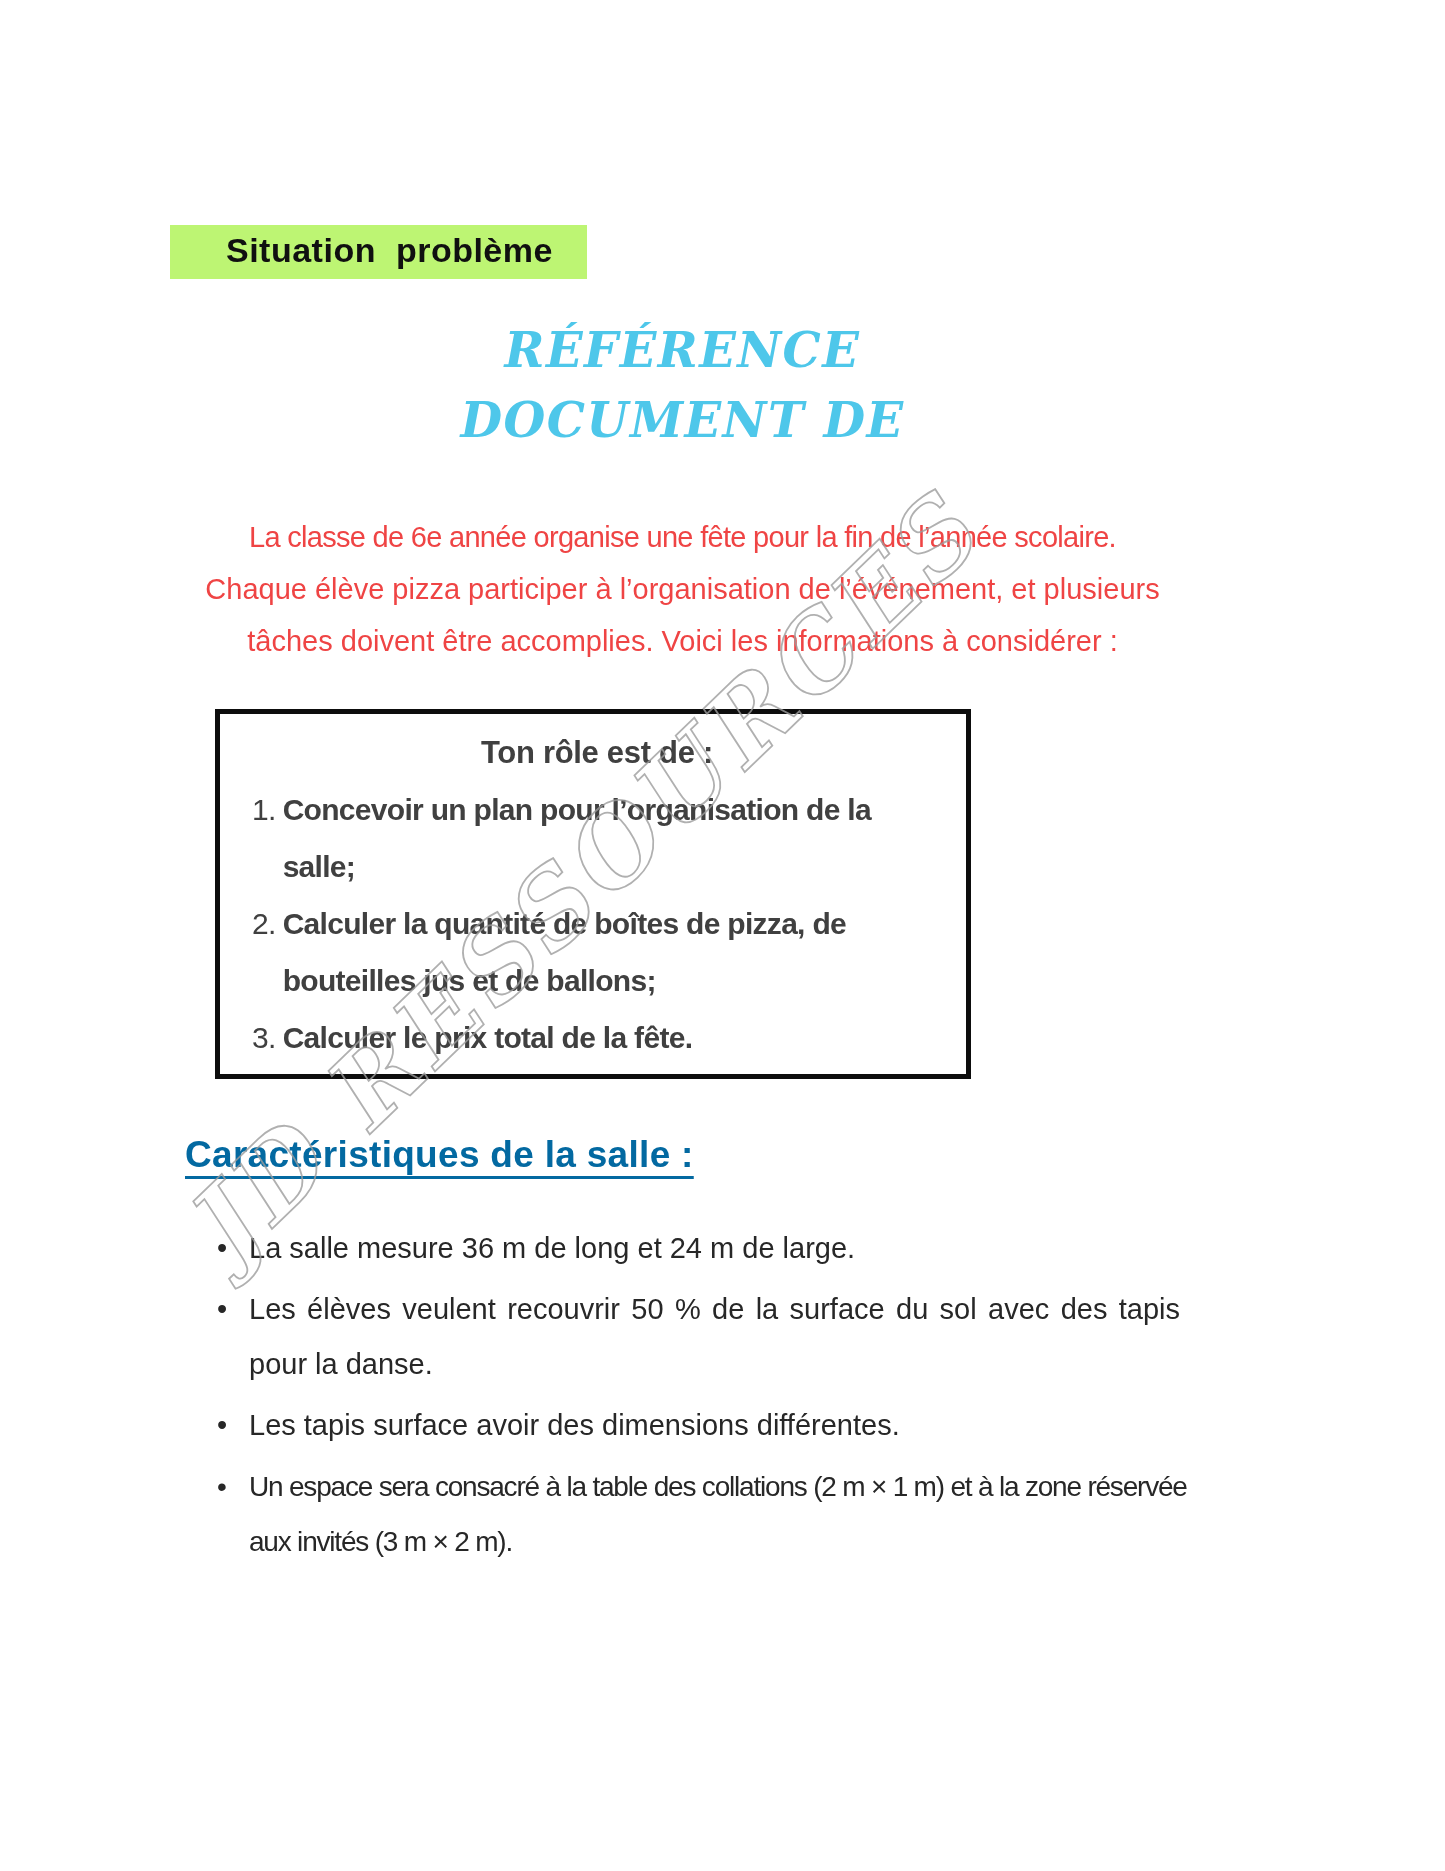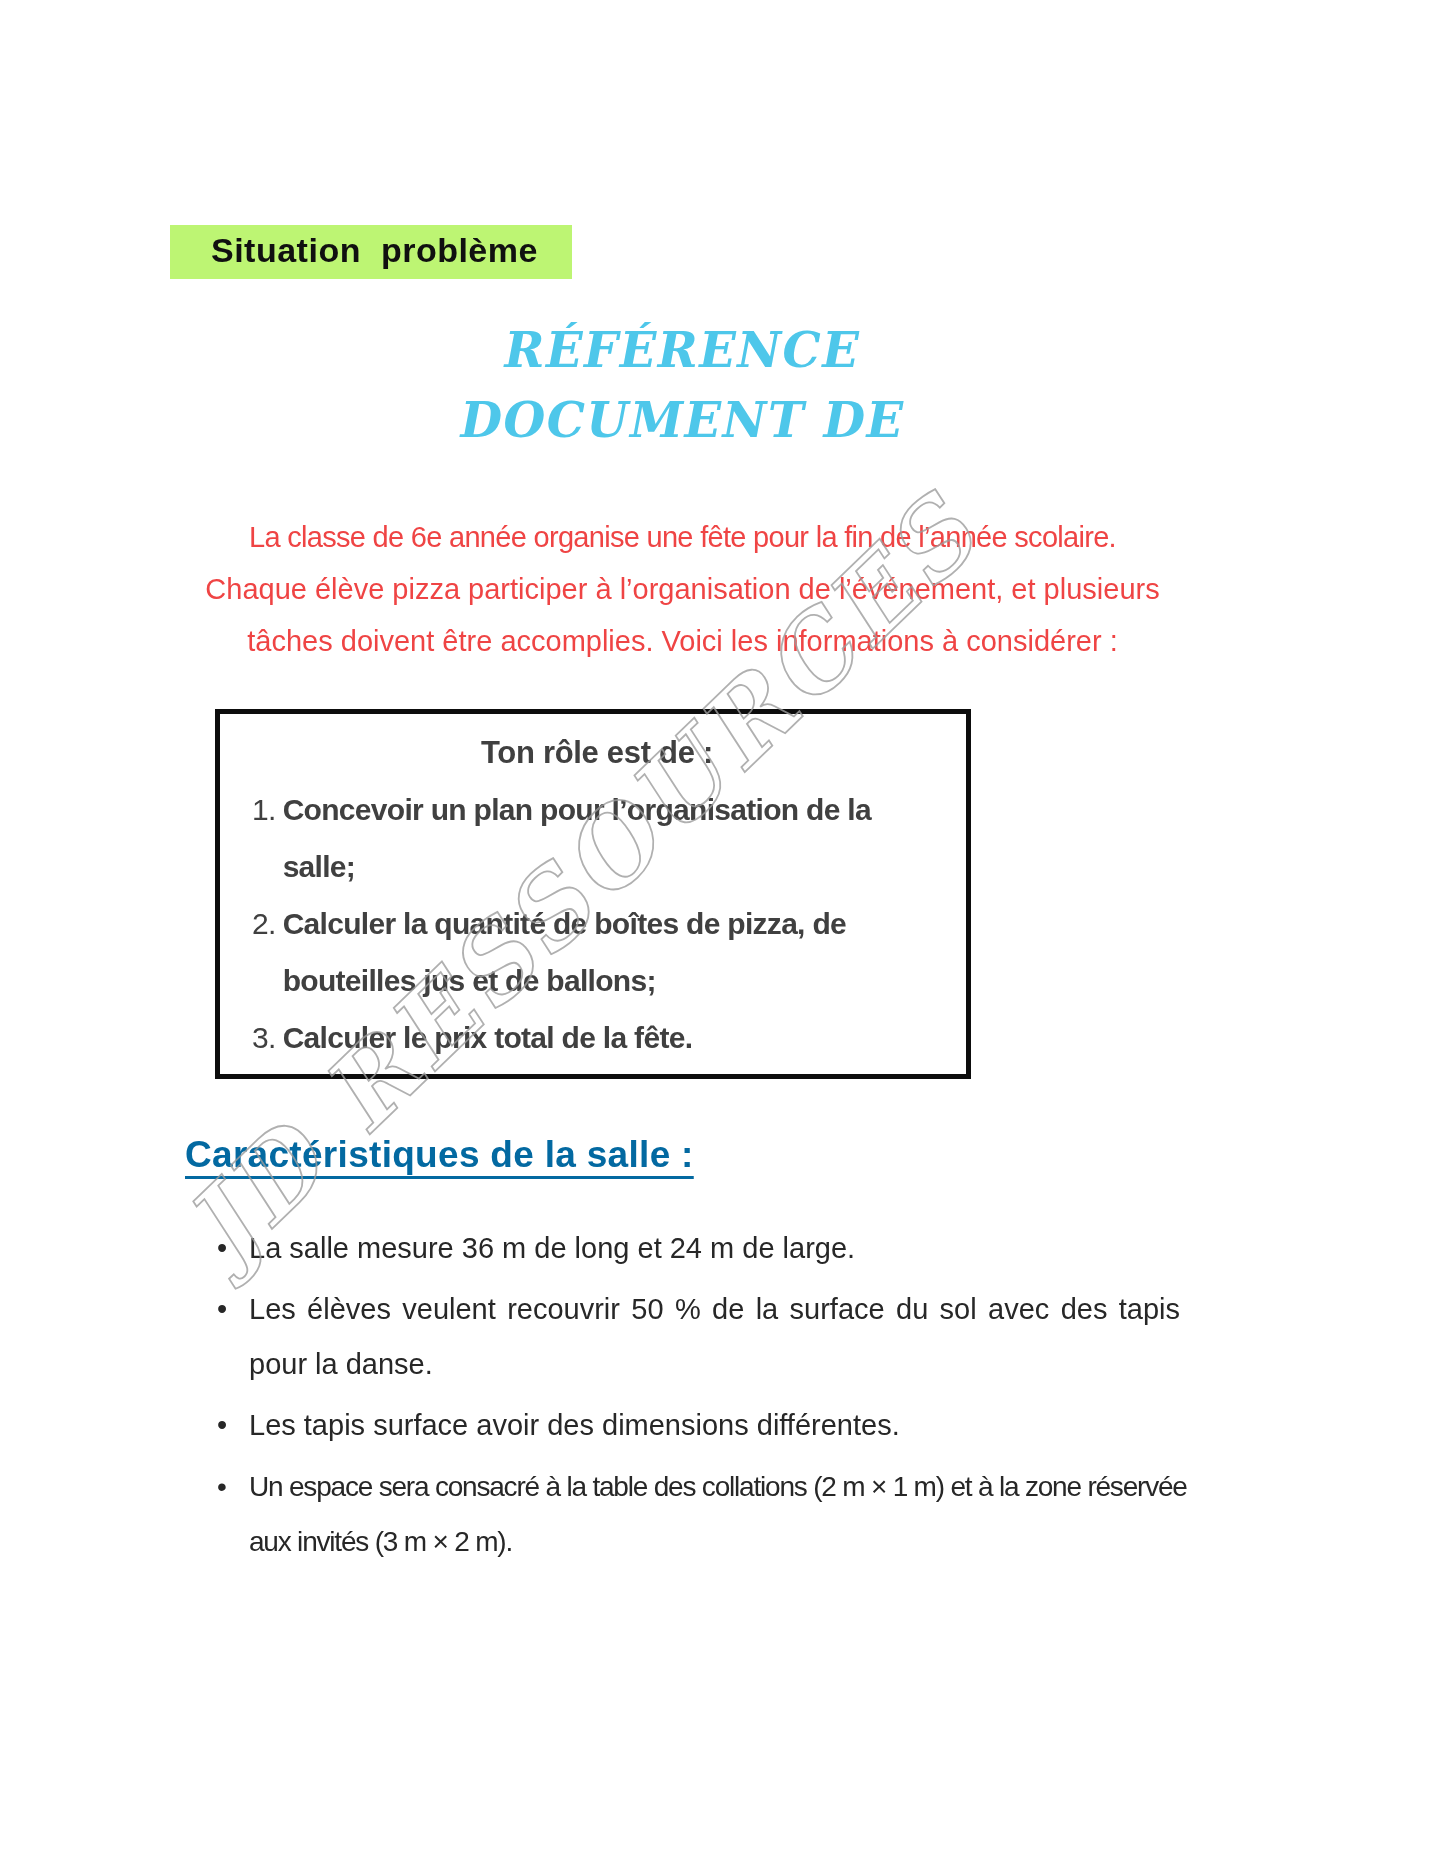--- a/index.html
+++ b/index.html
@@ -11,21 +11,21 @@
     font-family:"Liberation Sans", sans-serif;
     color:#262626;
   }
   .content { margin-left:145px; width:1075px; }
 
   
   .situation-label {
     display:inline-block;
     margin:225px 0 0 25px;
     background:var(--highlight);
-    padding:5px 34px 9px 41px;
+    padding:5px 34px 9px 56px;
     font-size:34px; font-weight:bold; color:#101010;
     letter-spacing:.5px; word-spacing:10px;
     line-height:40px;
   }
 
   
   .doc-title {
     margin-top:36px;
     text-align:center;
     font-family:"DejaVu Serif", serif;

